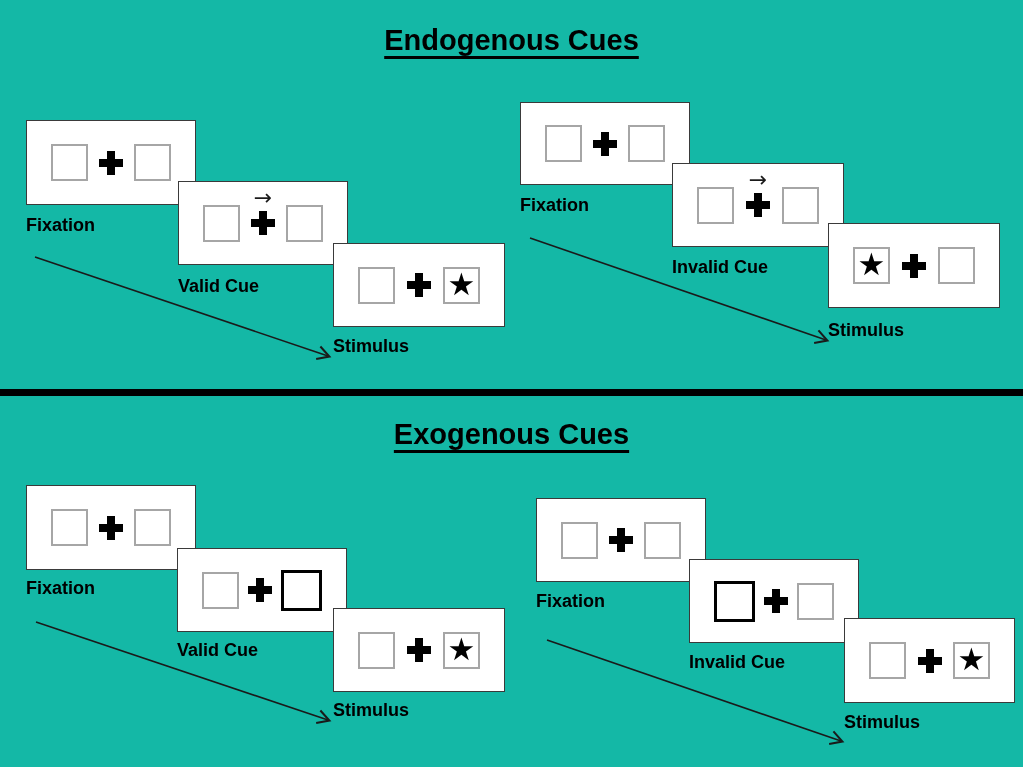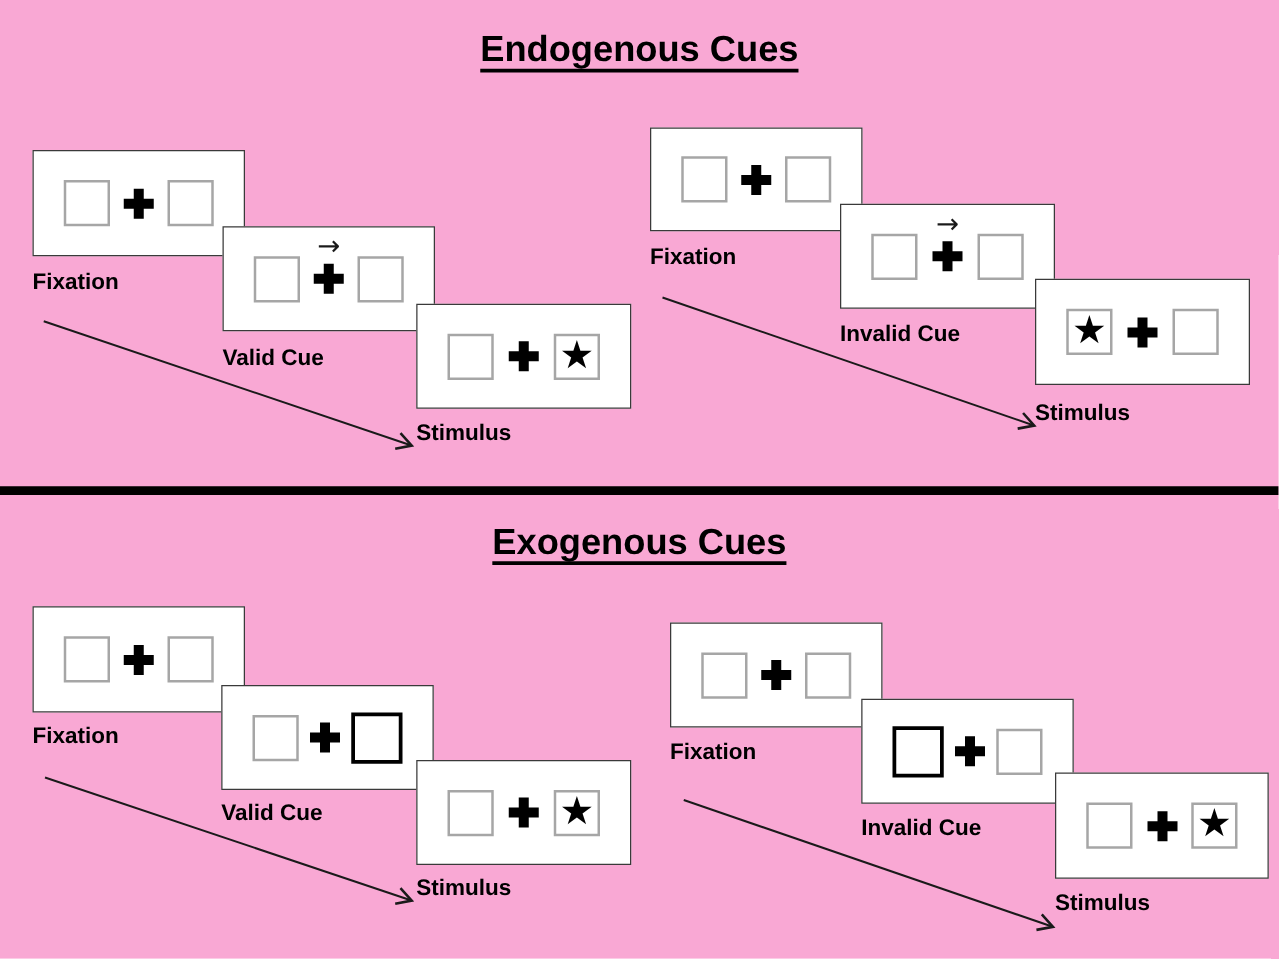--- a/index.html
+++ b/index.html
@@ -5,21 +5,21 @@
   html, body {
     margin: 0;
     padding: 0;
     background: #ffffff;
     font-family: "Liberation Sans", "DejaVu Sans", sans-serif;
   }
   #stage {
     position: relative;
     width: 1023px;
     height: 767px;
-    background: #f9a8d4;
+    background: #14b8a6;
     overflow: hidden;
   }
   .section-title {
     position: absolute;
     left: 0;
     width: 1023px;
     text-align: center;
     font-size: 29px;
     font-weight: bold;
     color: #000000;

